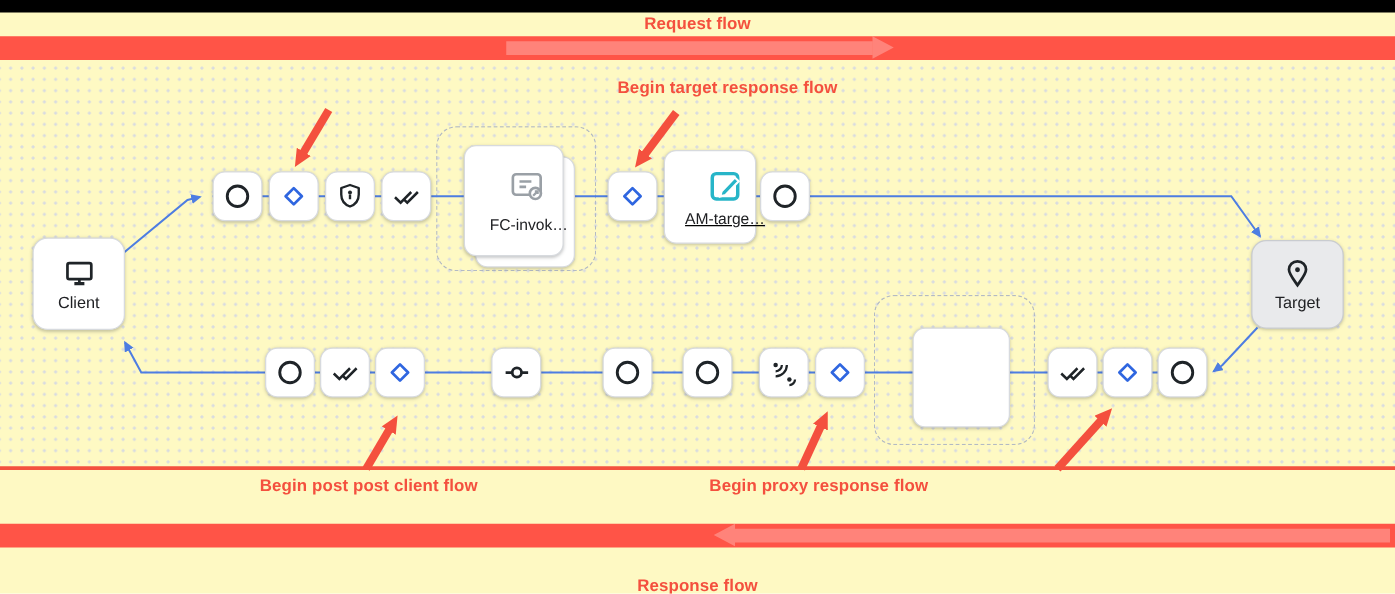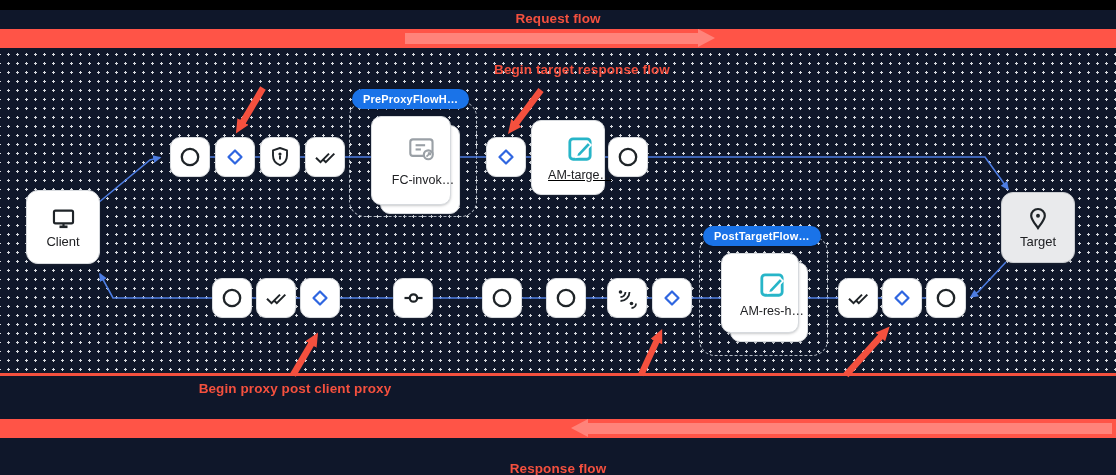--- a/index.html
+++ b/index.html
@@ -1,18 +1,18 @@
 <!DOCTYPE html>
 <html><head>
 <meta charset="utf-8">
 <style>
   * { box-sizing: border-box; margin: 0; padding: 0; }
   html,body { background:#fff; }
   body { font-family:"Liberation Sans", sans-serif; }
-  #stage { position:relative; width:1116px; height:475px; background:#0f172a; overflow:hidden; }
+  #stage { position:relative; width:1116px; height:475px; background:#fef9c3; overflow:hidden; }
 
   
   .black-bar { position:absolute; left:0; top:0; width:1116px; height:10px; background:#000; }
   .red-text { color:#f4503e; font-weight:700; font-size:13.5px; line-height:16px; text-align:center; position:absolute; letter-spacing:.1px; }
   .flow-banner { position:absolute; left:0; width:1116px; height:19px; background:#ff5447; }
   .banner-arrow-body { position:absolute; height:11px; top:4px; background:rgba(255,255,255,.28); }
   .banner-arrow-head { position:absolute; top:0; width:0; height:0; }
   .head-right { border-top:9.5px solid transparent; border-bottom:9.5px solid transparent; border-left:17px solid rgba(255,255,255,.28); }
   .head-left  { border-top:9.5px solid transparent; border-bottom:9.5px solid transparent; border-right:17px solid rgba(255,255,255,.28); }
   .red-line { position:absolute; left:0; top:373px; width:1116px; height:2.5px; background:#f4503e; }
@@ -69,24 +69,22 @@
     </defs>
     <g fill="none" stroke="#4d7de2" stroke-width="1.6">
       <path d="M98 203 L150 160 L160 157.5" marker-end="url(#mblue)"></path>
       <path d="M170 157 L985 157 L1008 189" marker-end="url(#mblue)"></path>
       <path d="M1006 262 L978 292 L971 297" marker-end="url(#mblue)"></path>
       <path d="M946 298 L113 298 L100 274" marker-end="url(#mblue)"></path>
     </g>
   </svg>
 
   <div class="dashed-box" style="left:349px;top:101px;width:128px;height:116px;"></div>
-  <div class="badge" style="left:352px;top:89px;">PreProxyFlowH…</div>
 
   <div class="dashed-box" style="left:699px;top:236px;width:129px;height:120px;"></div>
-  <div class="badge" style="left:703px;top:226px;">PostTargetFlow…</div>
 
   <div class="node endpoint" style="left:26px;top:190px;height:74px;">
     <span>
       <svg width="27" height="26" viewBox="0 0 24 24" fill="none" stroke="#1f2428" stroke-width="2">
         <rect x="3.2" y="4.2" width="17.6" height="11.8" rx="1.4"></rect>
         <path d="M12 16 V18.6"></path>
           <path d="M8.3 19.2 H15.7" stroke-width="2.4"></path>
       </svg>
     </span>
     <span class="ep-label">Client</span>
@@ -192,29 +190,20 @@
   <div class="node sm" style="left:838px;top:278px;">
     <span>
         <svg width="25" height="24" viewBox="0 0 24 24" fill="none" stroke="#1f2428" stroke-width="2">
       <path d="M2.5 12.8 L7 17.2 L15.5 8.6"></path>
           <path d="M9.8 14.7 L12.3 17.2 L20.8 8.6"></path>
     </svg>
       </span>
   </div>
 
   <div class="shadow-card" style="left:730px;top:262px;width:78px;height:80px;"></div>
-  <div class="card" style="left:721px;top:253px;width:78px;height:80px;gap:5px;">
-    <span>
-      <svg width="30" height="30" viewBox="0 0 28 28">
-        <rect x="4.5" y="5.5" width="19" height="19" rx="3" fill="none" stroke="#27b5c8" stroke-width="2.6"></rect>
-        <path d="M11.5 18.7 L21.3 8.4 L24.2 11.2 L14.4 21.5 L10.4 22.5 Z" fill="#27b5c8" stroke="#fff" stroke-width="1.6"></path>
-      </svg>
-    </span>
-    <span class="card-label">AM-res-h…</span>
-  </div>
 
   <div class="node sm" style="left:652px;top:278px;">
     <span>
         <svg width="24" height="24" viewBox="0 0 24 24">
           <path d="M12 5.5 L18.5 12 L12 18.5 L5.5 12 Z" fill="none" stroke="#2f66e0" stroke-width="2.2" stroke-linejoin="round"></path>
         </svg>
       </span>
   </div>
   <div class="node sm" style="left:607px;top:278px;">
     <span>
@@ -284,21 +273,22 @@
       <path d="M541 90 L514 126" marker-end="url(#mred)"></path>
       <path d="M293 375 L313 341" marker-end="url(#mred)"></path>
       <path d="M641 375 L658 338" marker-end="url(#mred)"></path>
       <path d="M846 375 L883 334" marker-end="url(#mred)"></path>
     </g>
   </svg>
 
   <div class="red-text ann-label" style="left:492px;width:180px;top:62px;">Begin target response flow</div>
 
   <div class="red-line"></div>
-  <div class="red-text ann-label" style="left:185px;width:220px;top:381px;">Begin proxy post client proxy</div>
+  <div class="red-text ann-label" style="left:185px;width:220px;top:381px;">Begin post post client flow</div>
+  <div class="red-text ann-label" style="left:545px;width:220px;top:381px;">Begin proxy response flow</div>
 
   <div class="flow-banner" style="top:419px;">
     <div class="banner-arrow-body" style="left:588px;width:524px;"></div>
     <div class="banner-arrow-head head-left" style="left:571px;"></div>
   </div>
   <div class="red-text" style="left:0;right:0;top:441px;margin-top:20px;">Response flow</div>
 
 </div>
 
 </body></html>

